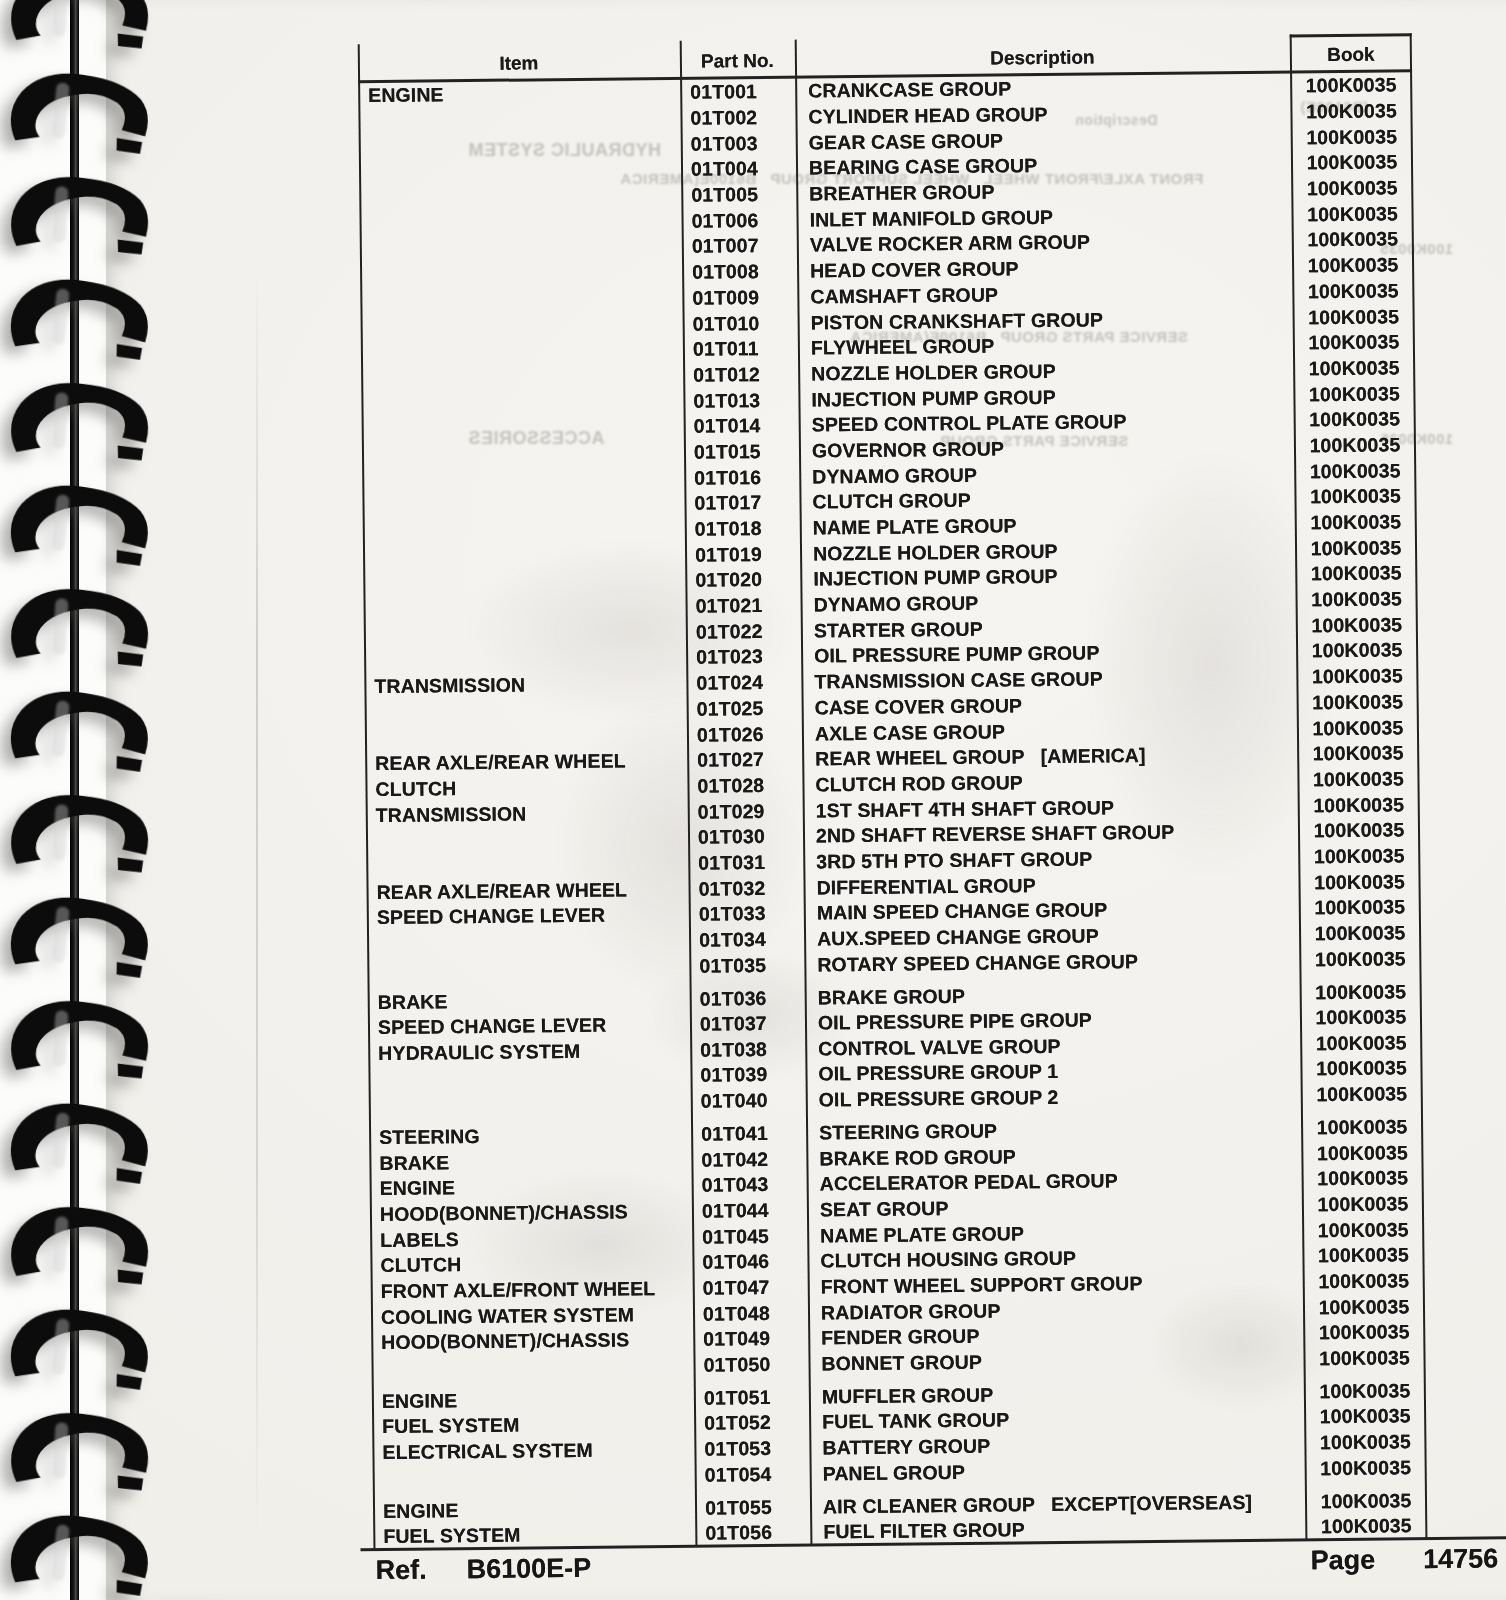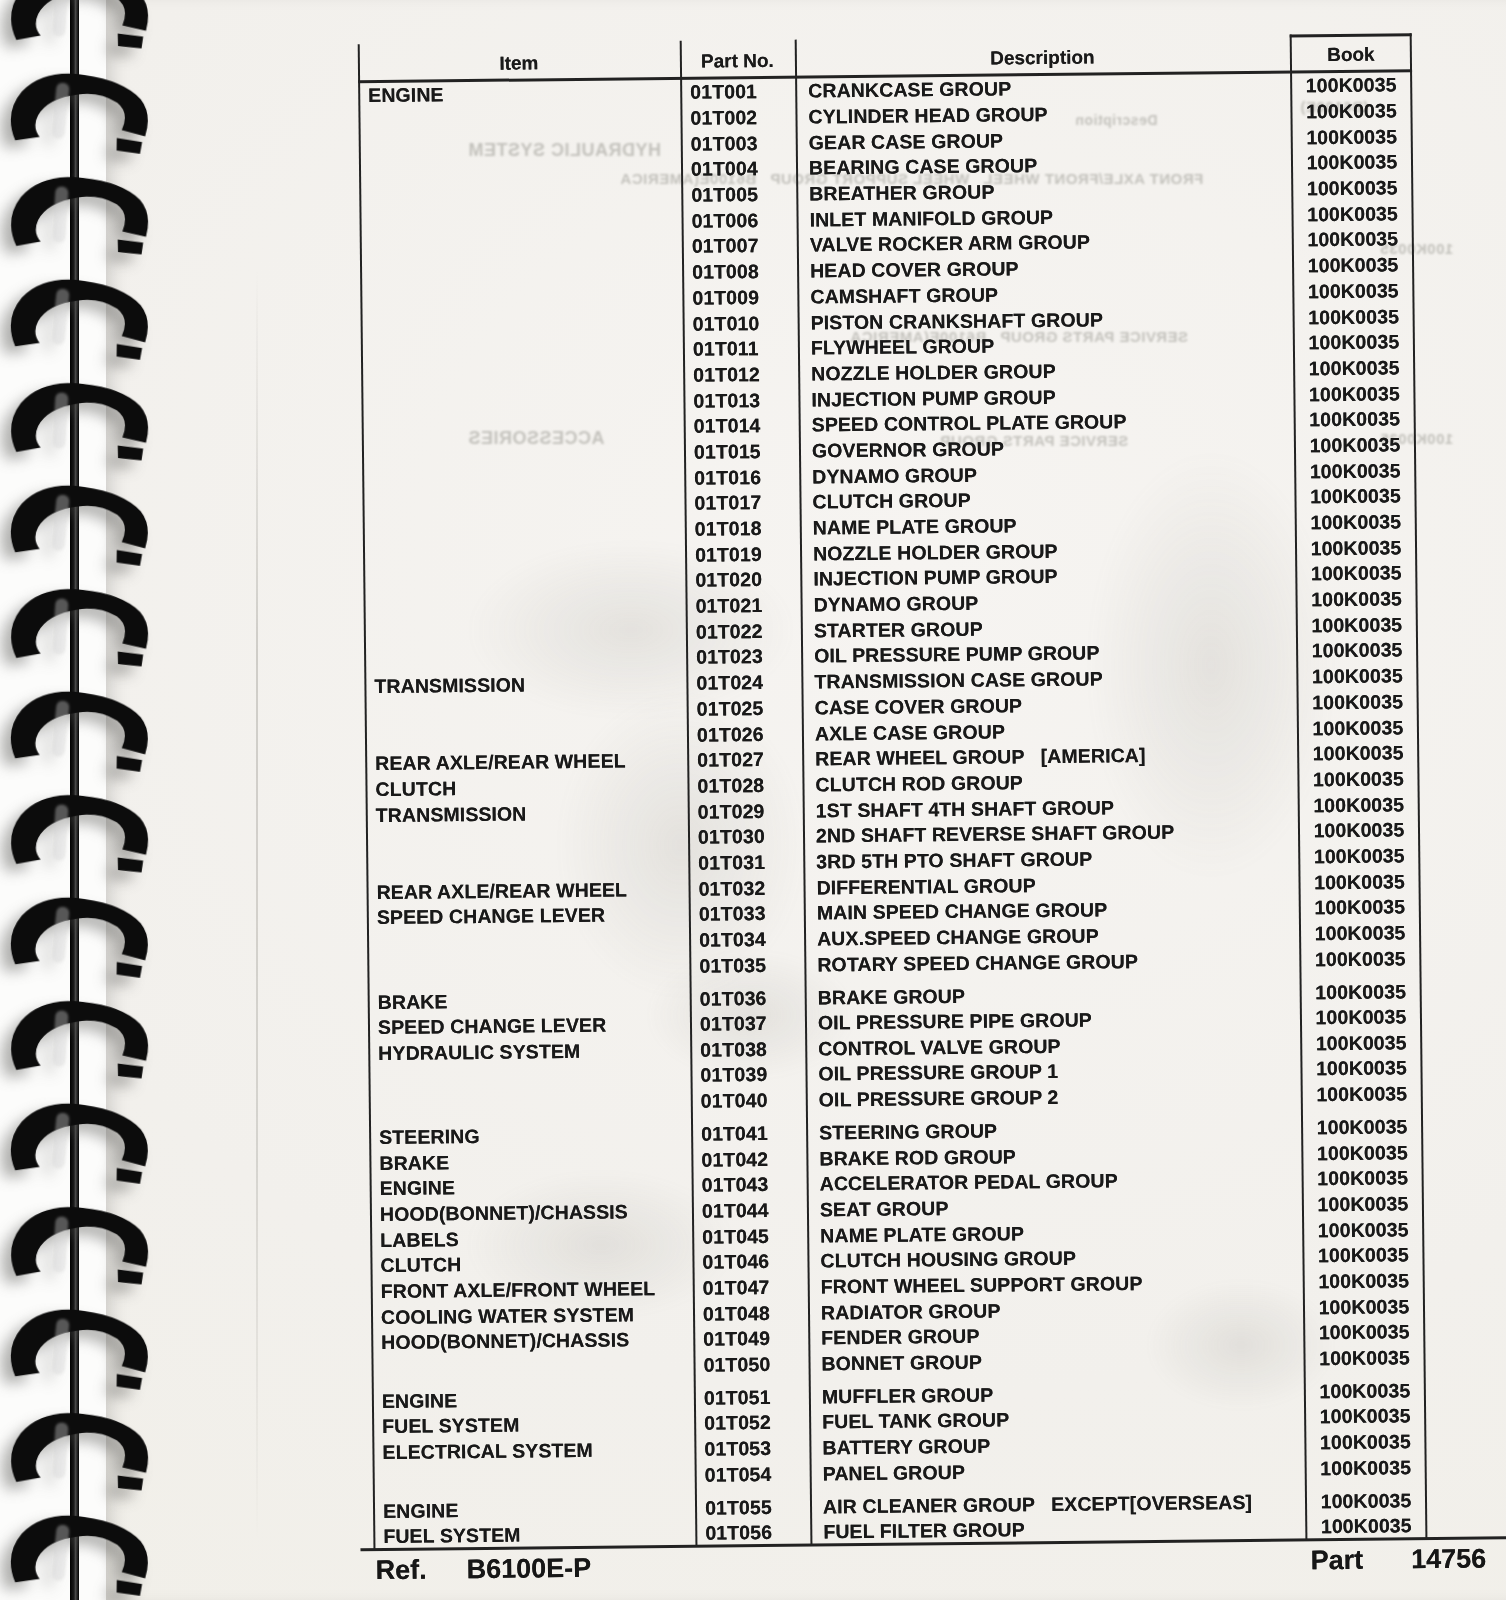--- a/index.html
+++ b/index.html
@@ -454,21 +454,21 @@
         </div>
       </div>
   </div>
 
   <div class="bottomline"></div>
 
   <div class="footer-ref">
     <span>Ref.</span><span class="val">B6100E-P</span>
   </div>
   <div class="footer-page">
-    <span>Part</span><span class="val">14756</span>
+    <span>Page</span><span class="val">14756</span>
   </div>
 </div>
 
 <div class="binding">
   <div class="spine"></div>
   <div id="teeth">
       <div class="tooth" style="top: -30px; transform: rotate(-1.5deg);">
         <svg viewBox="0 0 150 84">
           <path d="M8,70 Q-4,42 14,20 Q36,-4 78,2 Q118,7 136,26 Q148,41 141,64 L117,58 Q125,40 112,30 Q94,19 72,22 Q41,26 31,44 Q25,56 33,66 Z" fill="#0c0c0c"></path>
           <path d="M112,66 L138,70 L136,82 L112,79 Z" fill="#0c0c0c"></path>

